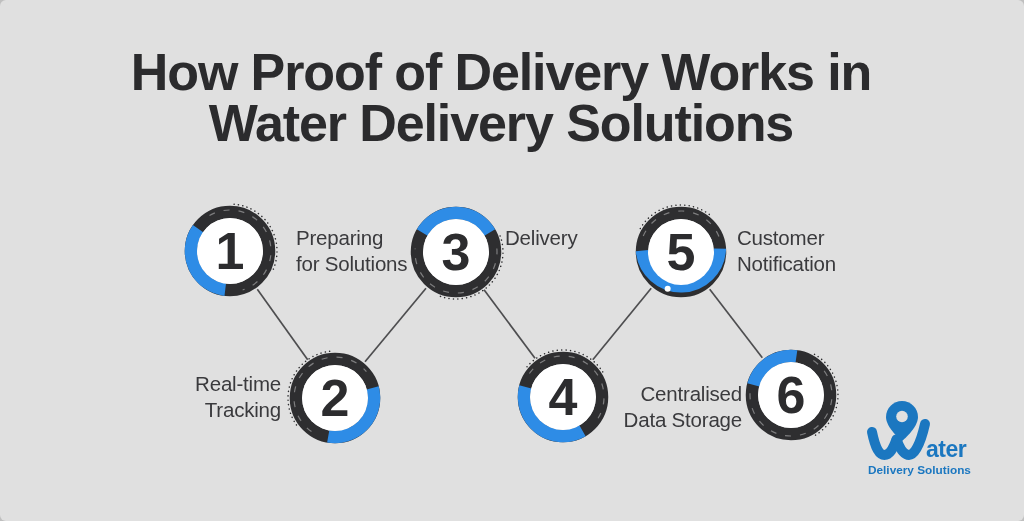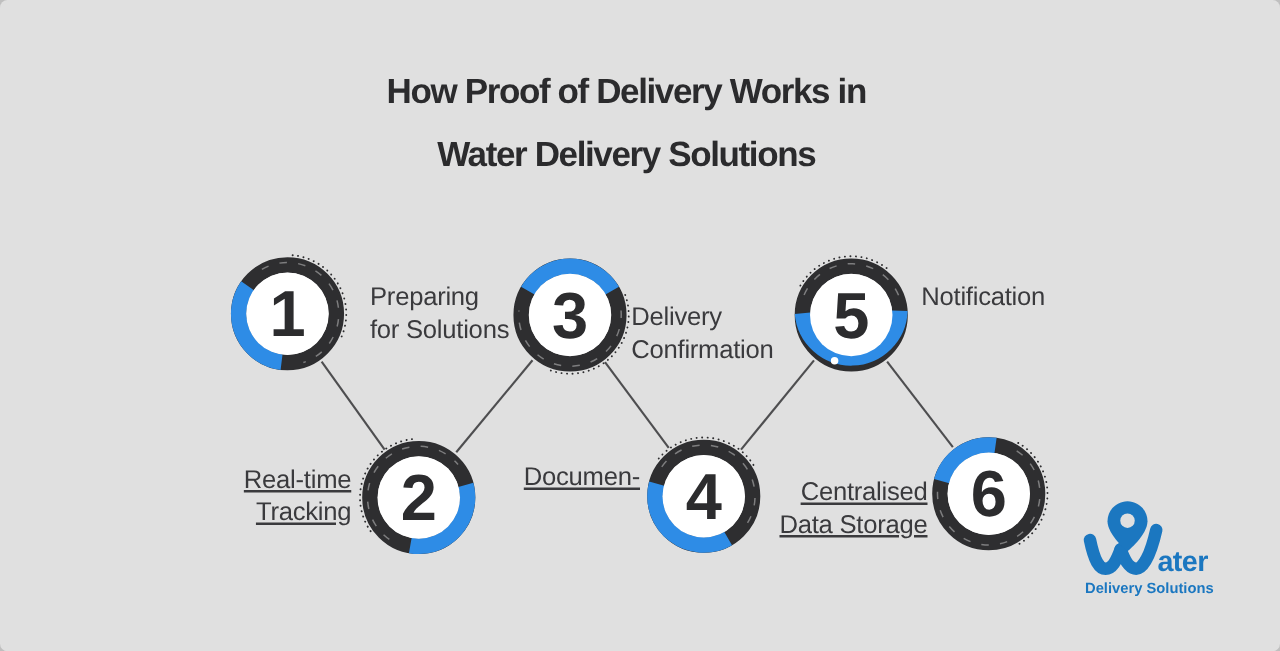--- a/index.html
+++ b/index.html
@@ -6,21 +6,21 @@
   .stage{
     position:relative;width:1024px;height:521px;overflow:hidden;
     background:var(--bg,#e0e0e0);
     font-family:"Liberation Sans","DejaVu Sans",sans-serif;
     border-radius:6px;
   }
   
   .title{
     position:absolute;left:0;top:47px;width:1002px;
     text-align:center;color:var(--title,#2b2b2d);
-    font-size:28px;line-height:51px;font-weight:700;letter-spacing:-1.1px;
+    font-size:52px;line-height:51px;font-weight:700;letter-spacing:-1.1px;
   }
   
   .connectors{position:absolute;left:0;top:0;width:1024px;height:521px;pointer-events:none;}
   .connectors line{stroke:var(--line,#4e4e50);stroke-width:1.7;}
   
   .badge{position:absolute;width:100px;height:100px;}
   .badge svg{width:100%;height:100%;display:block;}
   .k-ring{fill:none;stroke:var(--ring,#2e2e30);stroke-width:12.5;}
   .k-blue{fill:none;stroke:var(--blue,#2e8ce6);stroke-width:12.5;}
   .k-face{fill:var(--face,#ffffff);}
@@ -28,21 +28,21 @@
   .k-hilite{fill:none;stroke:#ffffff;stroke-width:1.2;opacity:.38;stroke-dasharray:6 9;}
   .k-dotw{fill:#ffffff;}
   .k-num{fill:var(--number,#2c2c2e);font-family:"Liberation Sans","DejaVu Sans",sans-serif;
          font-size:52px;font-weight:700;text-anchor:middle;}
   
   .slabel{
     position:absolute;color:var(--label,#3a3a3d);
     font-size:20.5px;line-height:25.5px;font-weight:500;letter-spacing:-0.2px;
     white-space:nowrap;
   }
-  .align-r{text-align:right;text-decoration:underline;}
+  .align-r{text-align:right;}
   
   .logo{position:absolute;left:862px;top:399px;width:118px;height:88px;}
   .logo svg{width:100%;height:100%;display:block;}
   .lg-fill{fill:var(--logo,#1b77c0);}
   .lg-stroke{fill:none;stroke:var(--logo,#1b77c0);stroke-width:10;stroke-linecap:round;stroke-linejoin:round;}
   .lg-hole{fill:var(--bg,#e0e0e0);}
   .lg-name{fill:var(--logo,#1b77c0);font-family:"Liberation Sans","DejaVu Sans",sans-serif;
            font-size:23px;font-weight:700;letter-spacing:-0.5px;}
   .lg-tag{fill:var(--logo,#1b77c0);font-family:"Liberation Sans","DejaVu Sans",sans-serif;
           font-size:11.8px;font-weight:600;}
@@ -135,30 +135,29 @@
   <div class="slabel" style="left:296px;top:225px">
     <div>Preparing</div>
     <div>for Solutions</div>
   </div>
 
   <div class="slabel align-r" style="right:743px;top:371px">
     <div>Real-time</div>
     <div>Tracking</div>
   </div>
 
-  <div class="slabel" style="left:505px;top:241px">
+  <div class="slabel" style="left:505px;top:225px">
     <div>Delivery</div>
-    <div>Confirmation</div>
   </div>
 
   <div class="slabel align-r" style="right:512px;top:369px">
-    <div>Documen-</div>
   </div>
 
   <div class="slabel" style="left:737px;top:225px">
+    <div>Customer</div>
     <div>Notification</div>
   </div>
 
   <div class="slabel align-r" style="right:282px;top:381px">
     <div>Centralised</div>
     <div>Data Storage</div>
   </div>
 
   <div class="logo">
     <svg viewBox="0 0 118 88">

